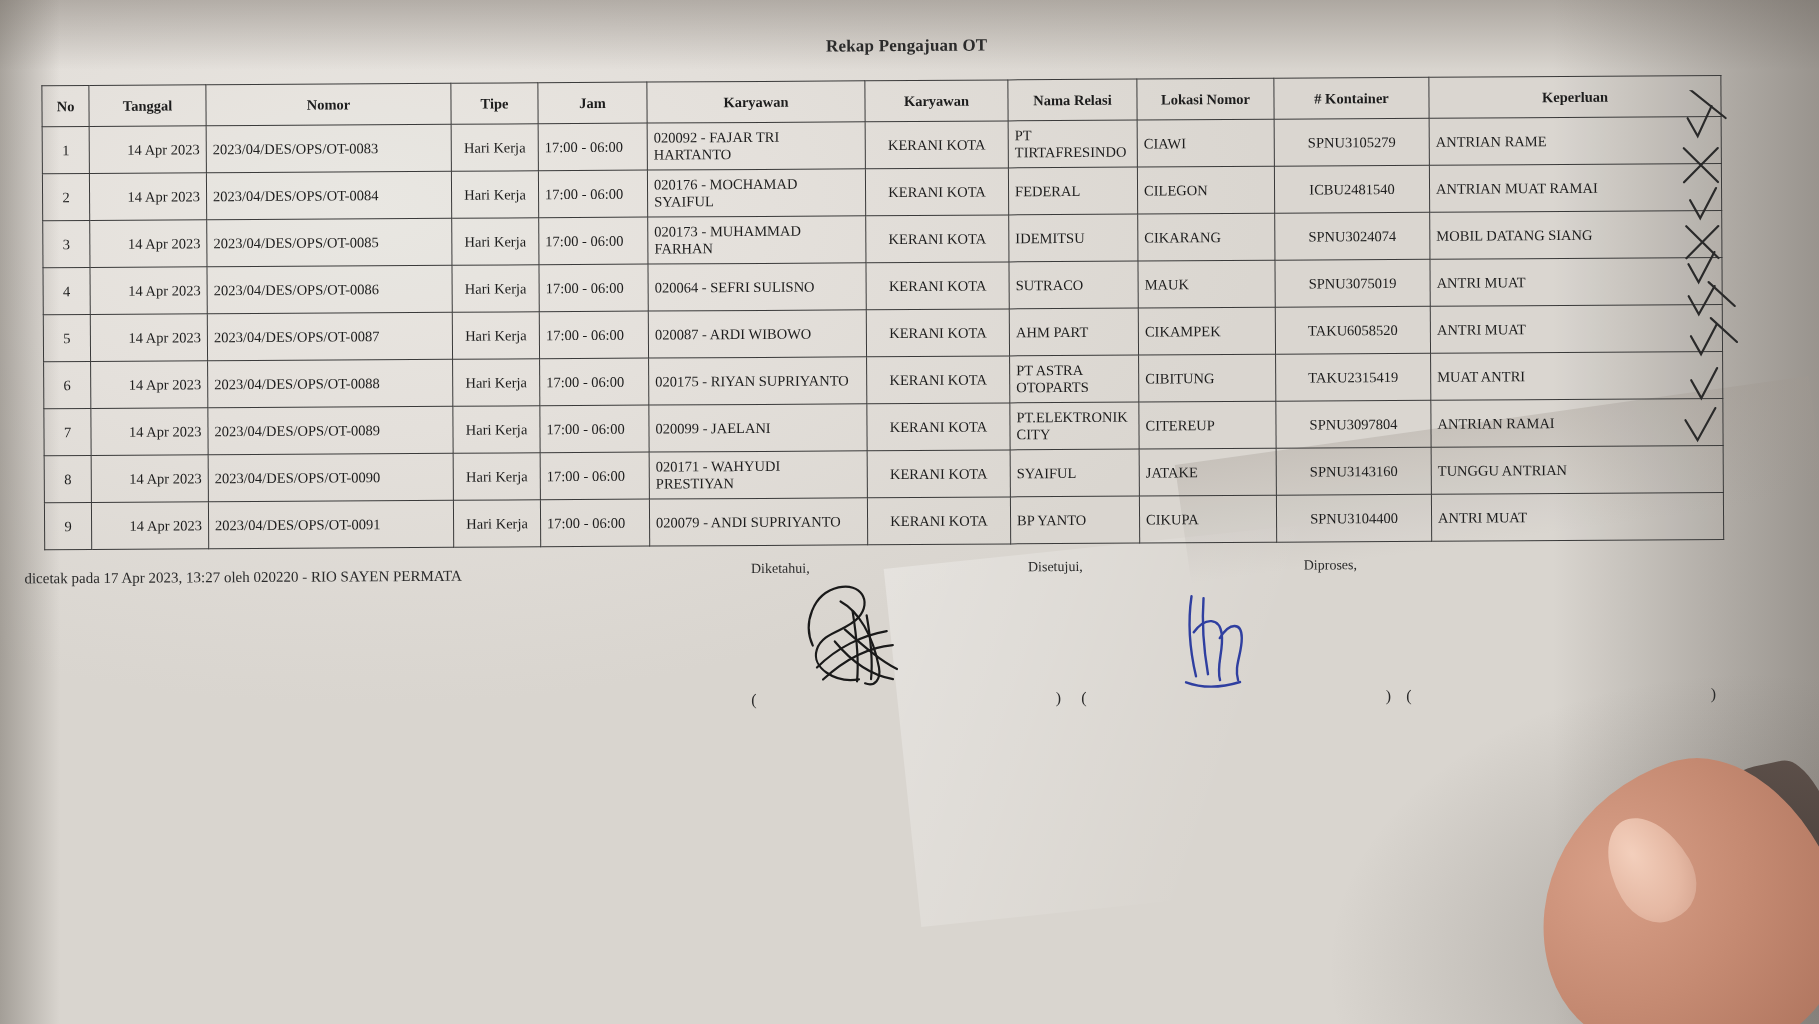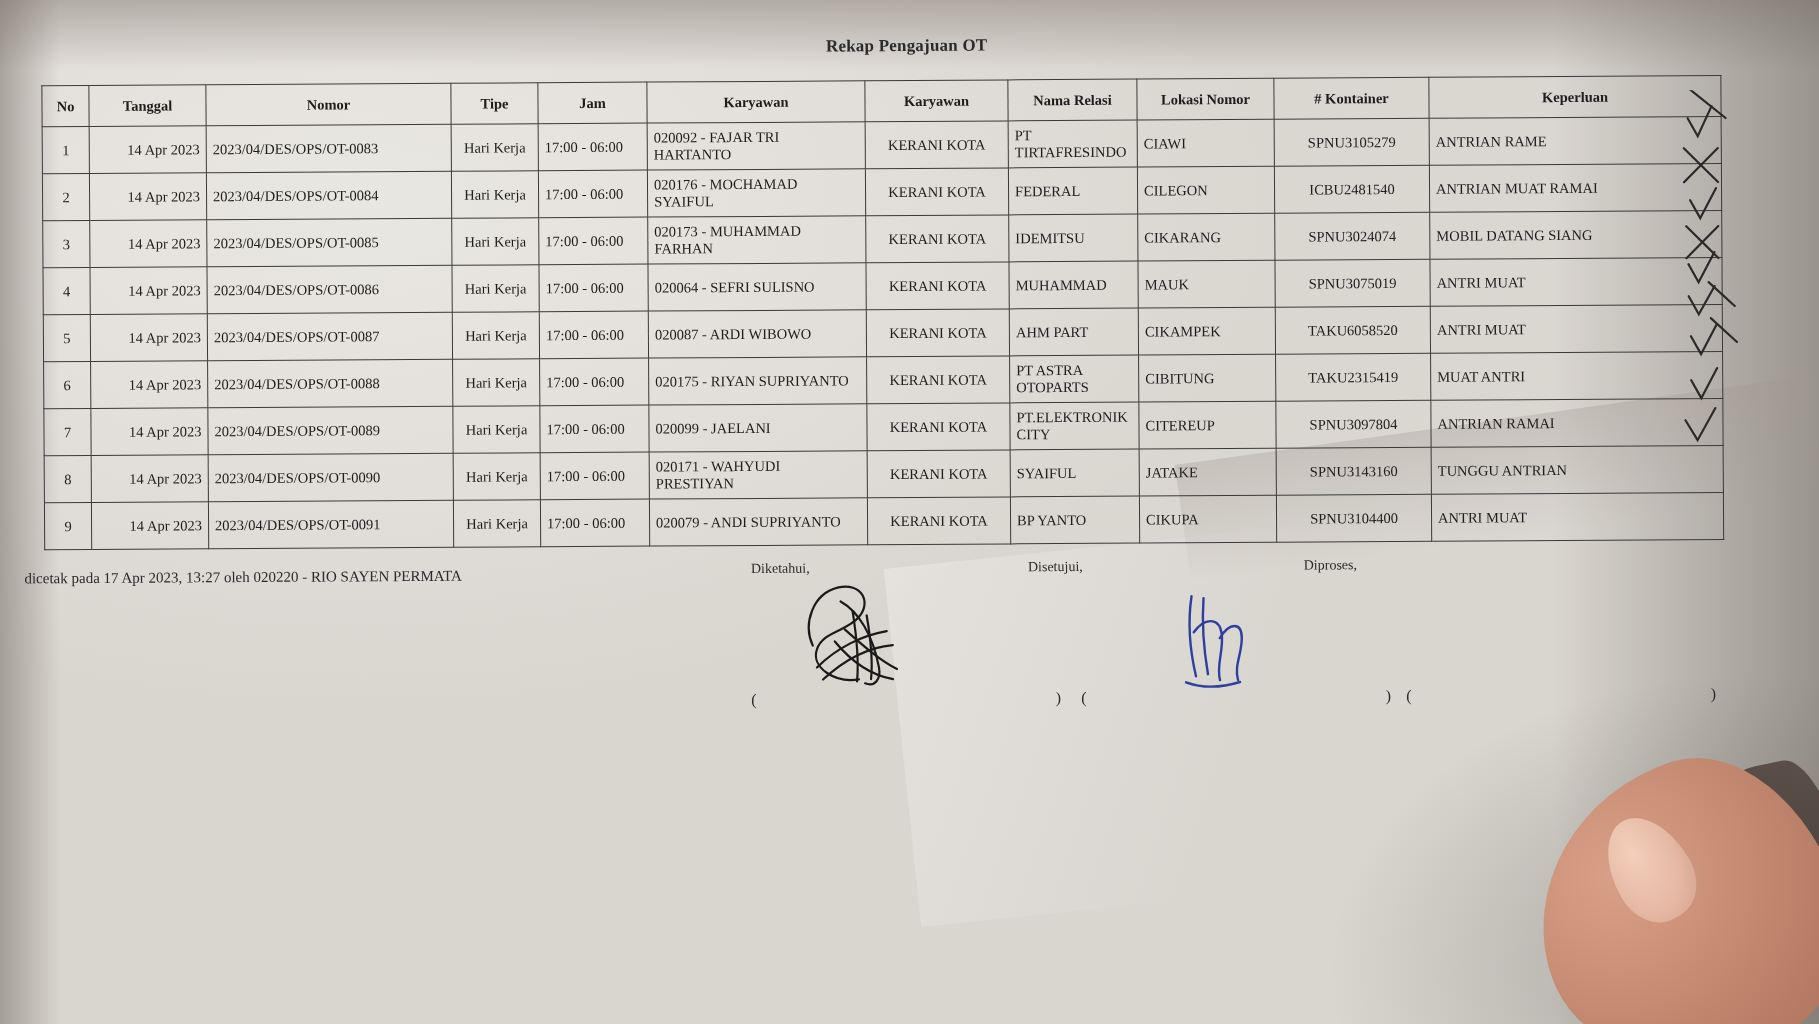--- a/index.html
+++ b/index.html
@@ -267,21 +267,21 @@
       </tr>
 
       <tr>
         <td class="c-no">4</td>
         <td class="c-tanggal">14 Apr 2023</td>
         <td class="c-nomor">2023/04/DES/OPS/OT-0086</td>
         <td class="c-tipe">Hari Kerja</td>
         <td class="c-jam">17:00 - 06:00</td>
         <td class="c-karyawan">020064 - SEFRI SULISNO</td>
         <td class="c-jabatan">KERANI KOTA</td>
-        <td class="c-relasi">MUHAMMAD</td>
+        <td class="c-relasi">SUTRACO</td>
         <td class="c-lokasi">MAUK</td>
         <td class="c-kontainer">SPNU3075019</td>
         <td class="c-keperluan">ANTRI MUAT</td>
       </tr>
 
       <tr>
         <td class="c-no">5</td>
         <td class="c-tanggal">14 Apr 2023</td>
         <td class="c-nomor">2023/04/DES/OPS/OT-0087</td>
         <td class="c-tipe">Hari Kerja</td>

